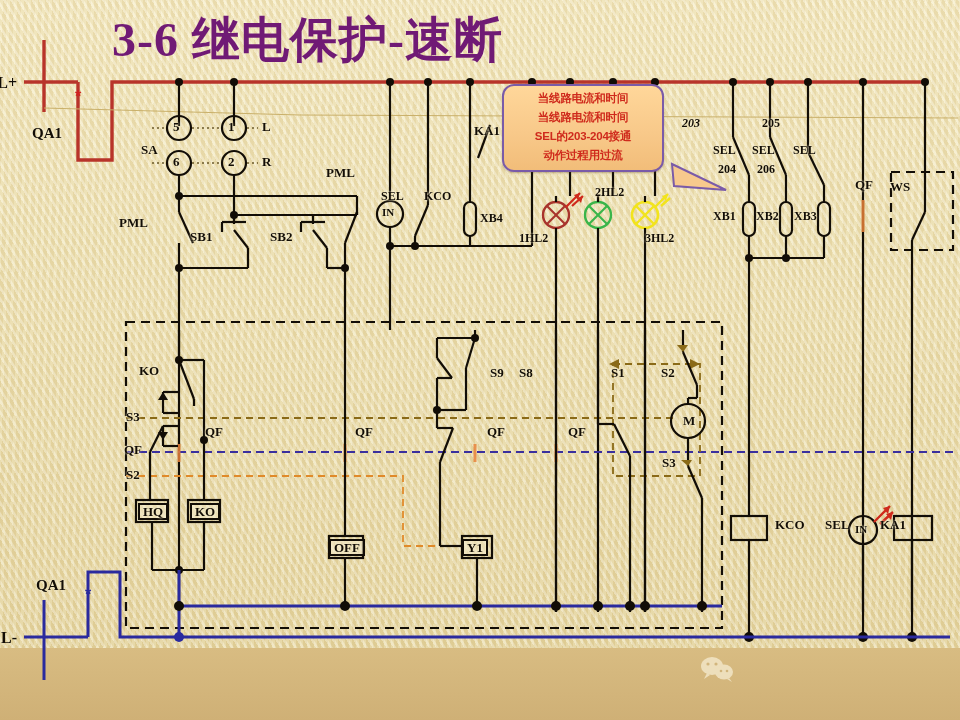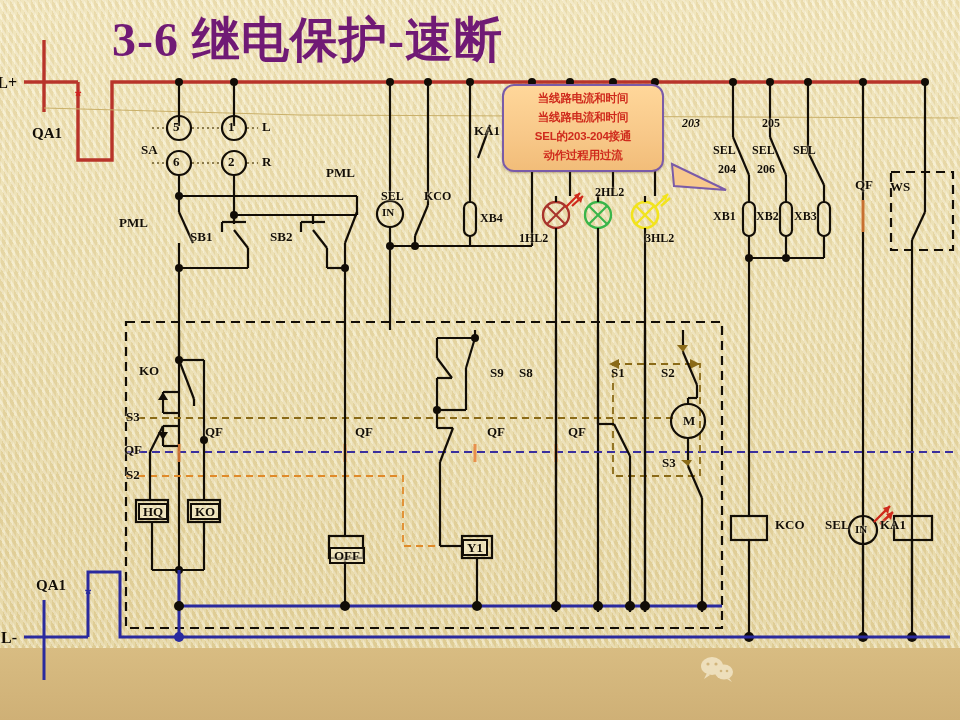--- a/index.html
+++ b/index.html
@@ -468,21 +468,21 @@
   <div class="lbl s13" style="left:568px;top:425px;">QF</div>
   <div class="lbl s13" style="left:446px;top:366px;margin-left:44px;">S9</div>
   <div class="lbl s13" style="left:519px;top:366px;">S8</div>
   <div class="lbl s13" style="left:611px;top:366px;">S1</div>
   <div class="lbl s13" style="left:661px;top:366px;">S2</div>
   <div class="lbl s13" style="left:662px;top:456px;">S3</div>
   <div class="lbl s13" style="left:683px;top:414px;">M</div>
 
   <div class="lbl s13 boxed" style="left:138px;top:503px;">HQ</div>
   <div class="lbl s13 boxed" style="left:190px;top:503px;">KO</div>
-  <div class="lbl s13 boxed" style="left:329px;top:539px;margin-top:8px;">OFF</div>
+  <div class="lbl s13 boxed" style="left:329px;top:539px;">OFF</div>
   <div class="lbl s13 boxed" style="left:462px;top:539px;">Y1</div>
 
   <div class="lbl s13" style="left:775px;top:518px;">KCO</div>
   <div class="lbl s13" style="left:825px;top:518px;">SEL</div>
   <div class="lbl s12" style="left:855px;top:524px;font-size:11px;">IN</div>
   <div class="lbl s13" style="left:880px;top:518px;">KA1</div>
 
   <div class="callout">
     <p>当线路电流和时间</p>
     <p>当线路电流和时间</p>

